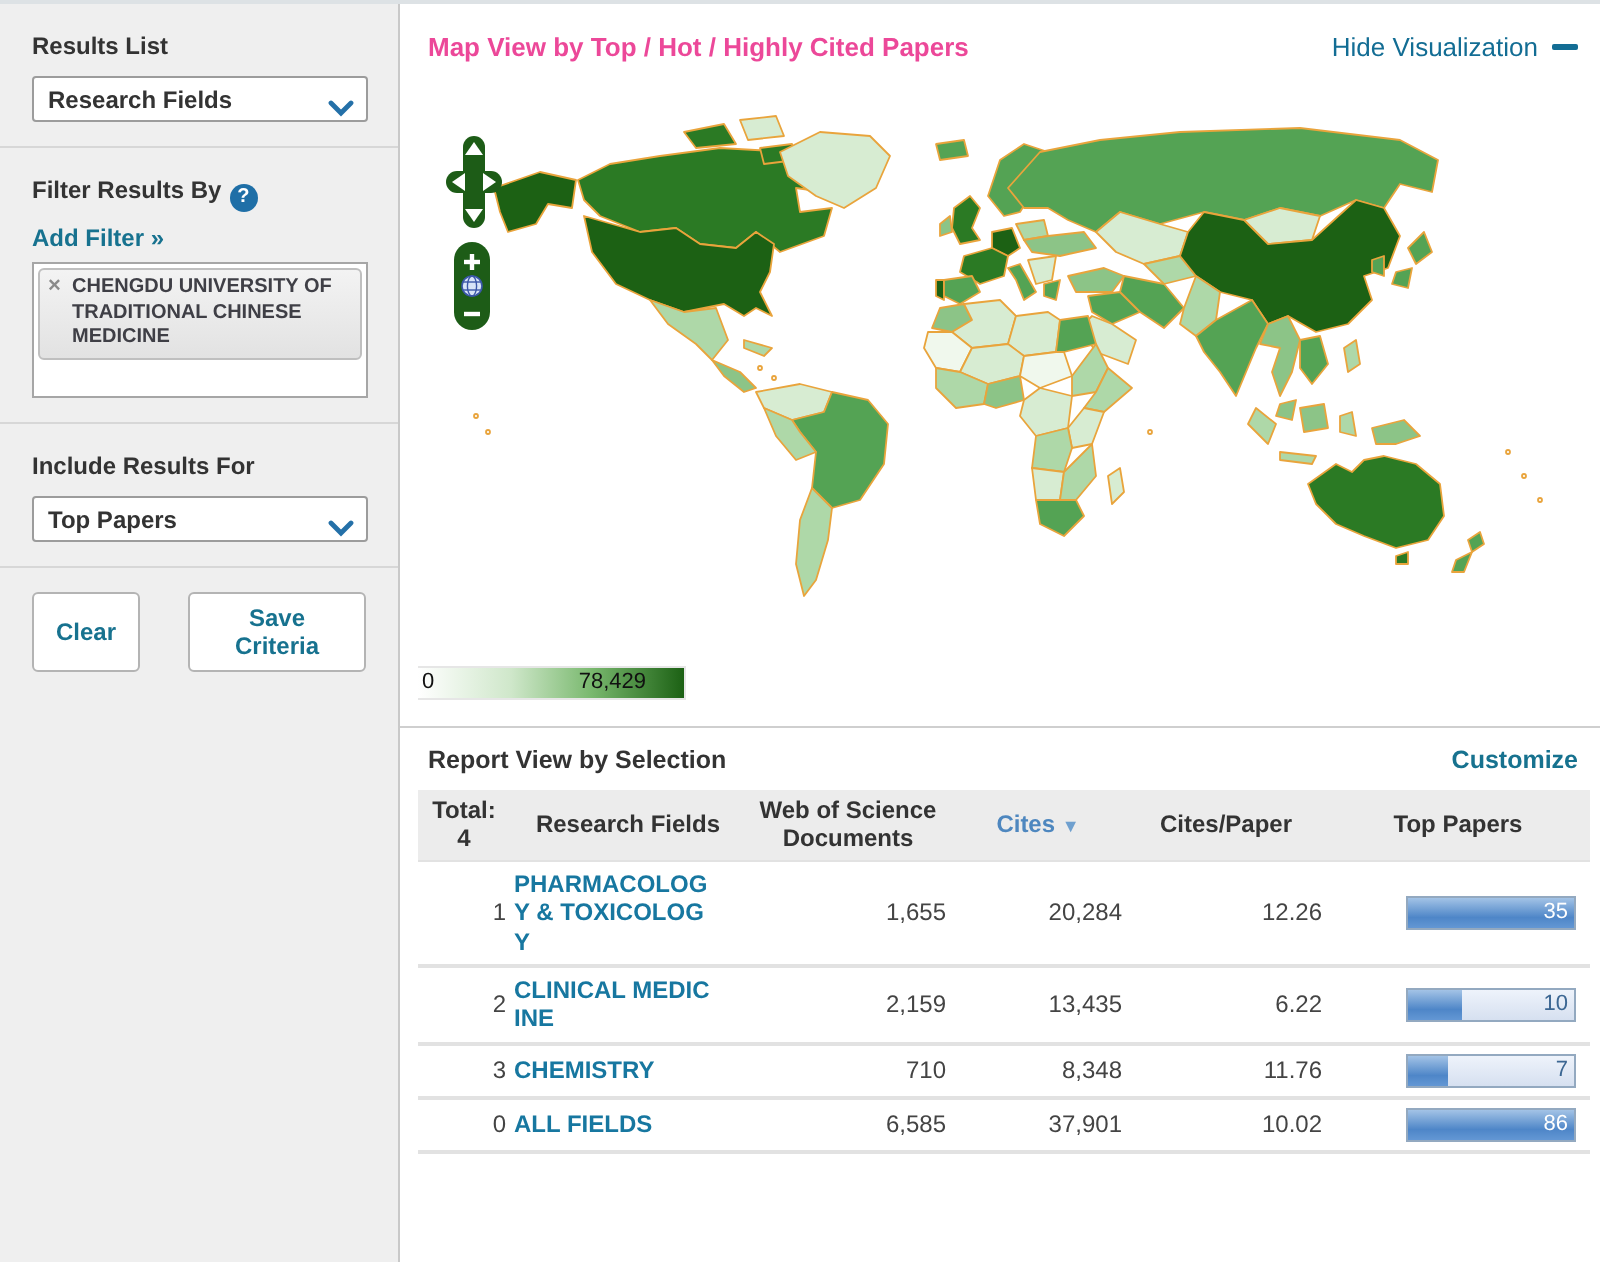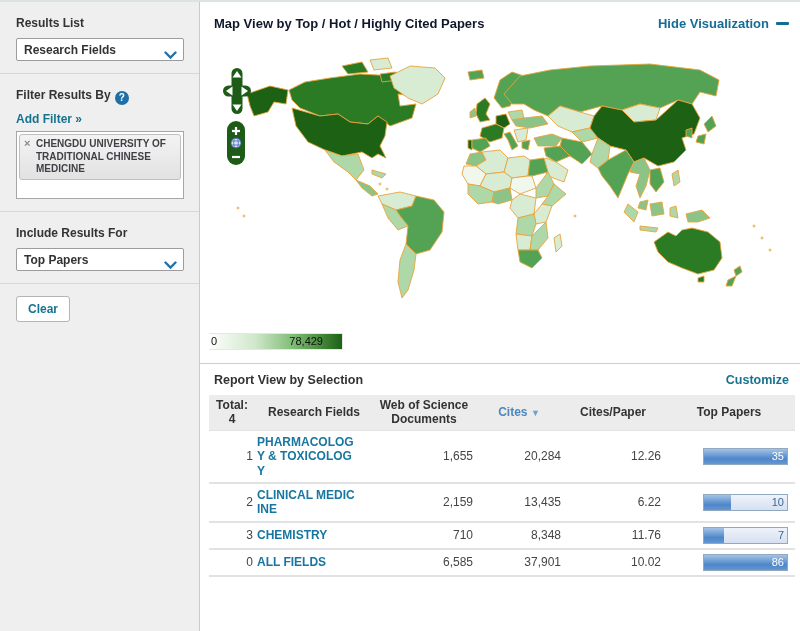--- a/index.html
+++ b/index.html
@@ -49,22 +49,22 @@
     background:#fff; border:1px solid #b4b4b4; border-radius:3px;
     font-family:"Liberation Sans", sans-serif;
     font-size:12px; font-weight:bold; color:#17728f; padding:5px 11px; cursor:pointer;
   }
   
   .main { position:absolute; left:200px; top:0; width:600px; height:631px; background:#fff; }
   .viz-header {
     display:flex; justify-content:space-between; align-items:flex-start;
     padding:14px 11px 0 14px; height:42px;
   }
-  .viz-title { font-size:13px; font-weight:bold; color:#0f172a; }
-  .hide-link { font-size:13px; font-weight:bold; color:#136d94; text-decoration:none; cursor:pointer; white-space:nowrap; }
+  .viz-title { font-size:13px; font-weight:bold; color:#ec4899; }
+  .hide-link { font-size:13px; font-weight:normal; color:#136d94; text-decoration:none; cursor:pointer; white-space:nowrap; }
   .minus-icon { display:inline-block; width:13px; height:3px; background:#136d94; border-radius:1px; margin-left:7px; vertical-align:3px; }
   .map-viz { position:relative; height:283px; }
   .map-svg { position:absolute; left:30px; top:2px; }
   .pan-control { position:absolute; left:23px; top:24px; cursor:pointer; }
   .zoom-control { position:absolute; left:27px; top:77px; cursor:pointer; }
   
   .legend { position:relative; margin:6px 0 0 9px; width:134px; height:17px; }
   .legend-bar {
     width:134px; height:17px;
     background:linear-gradient(90deg,#ffffff,#cfe7ca 35%,#7ab96f 65%,#1c6114);
@@ -152,20 +152,21 @@
       <span class="dd-chev">
         <svg width="13" height="9">
             <path d="M1.5,1.5 L6.5,6.5 L11.5,1.5" stroke="#2470a8" stroke-width="2.4" fill="none" stroke-linecap="round"></path>
           </svg>
       </span>
     </div>
   </div>
   <hr class="sb-divider">
   <div class="sb-section btn-row">
     <button class="sb-button">Clear</button>
+    <button class="sb-button">Save Criteria</button>
   </div>
 </aside>
 
 <div class="main">
   <div class="viz-header">
     <span class="viz-title">Map View by Top / Hot / Highly Cited Papers</span>
     <a class="hide-link"><span>Hide Visualization</span><span class="minus-icon"></span></a>
   </div>
 
   <div class="map-viz">

